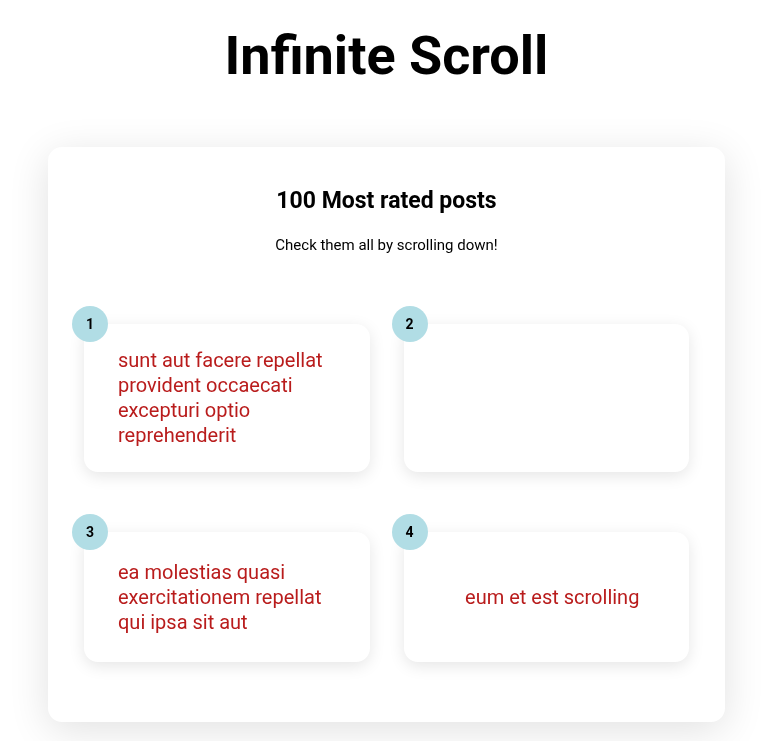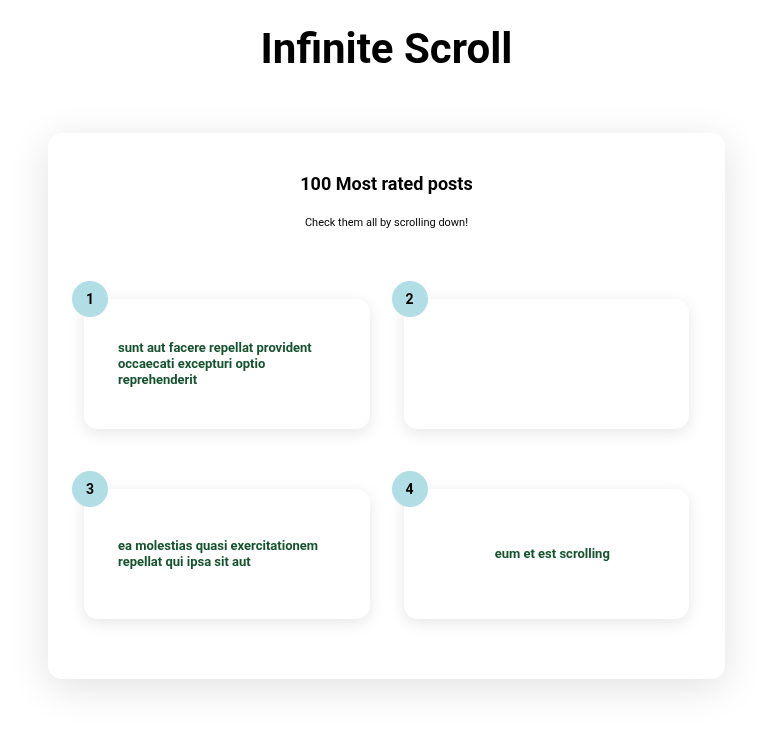--- a/index.html
+++ b/index.html
@@ -8,42 +8,42 @@
       box-sizing: border-box;
     }
     body {
       font-family: -apple-system, BlinkMacSystemFont, "Segoe UI", Roboto, Helvetica, Arial, sans-serif;
       background: #ffffff;
       width: 773px;
       height: 741px;
       overflow: hidden;
     }
     .page-title {
-      font-size: 42px;
+      font-size: 54px;
       font-weight: 700;
       text-align: center;
       color: #000;
       padding: 24px 0 60px 0;
     }
     .card-container {
       margin: 0 48px;
       background: #fff;
       border-radius: 14px;
       box-shadow: 0 8px 40px rgba(0,0,0,0.12);
       padding: 40px 36px 60px 36px;
     }
     .section-title {
-      font-size: 18px;
+      font-size: 23px;
       font-weight: 700;
       text-align: center;
       color: #000;
       margin-bottom: 22px;
     }
     .section-subtitle {
-      font-size: 11px;
+      font-size: 15px;
       text-align: center;
       color: #000;
       margin-bottom: 70px;
     }
     .posts-grid {
       display: grid;
       grid-template-columns: 1fr 1fr;
       column-gap: 34px;
       row-gap: 60px;
     }
@@ -66,24 +66,24 @@
       background: #b1dde5;
       border-radius: 50%;
       display: flex;
       align-items: center;
       justify-content: center;
       font-weight: 700;
       font-size: 14px;
       color: #000;
     }
     .post-title {
-      font-size: 13px;
-      font-weight: 700;
+      font-size: 20px;
+      font-weight: 400;
       line-height: 1.25;
-      color: #14532d;
+      color: #b91c1c;
       word-break: break-word;
     }
     .post.center-title .post-title {
       text-align: center;
       width: 100%;
     }
   </style>
 </head>
 <body>
 

